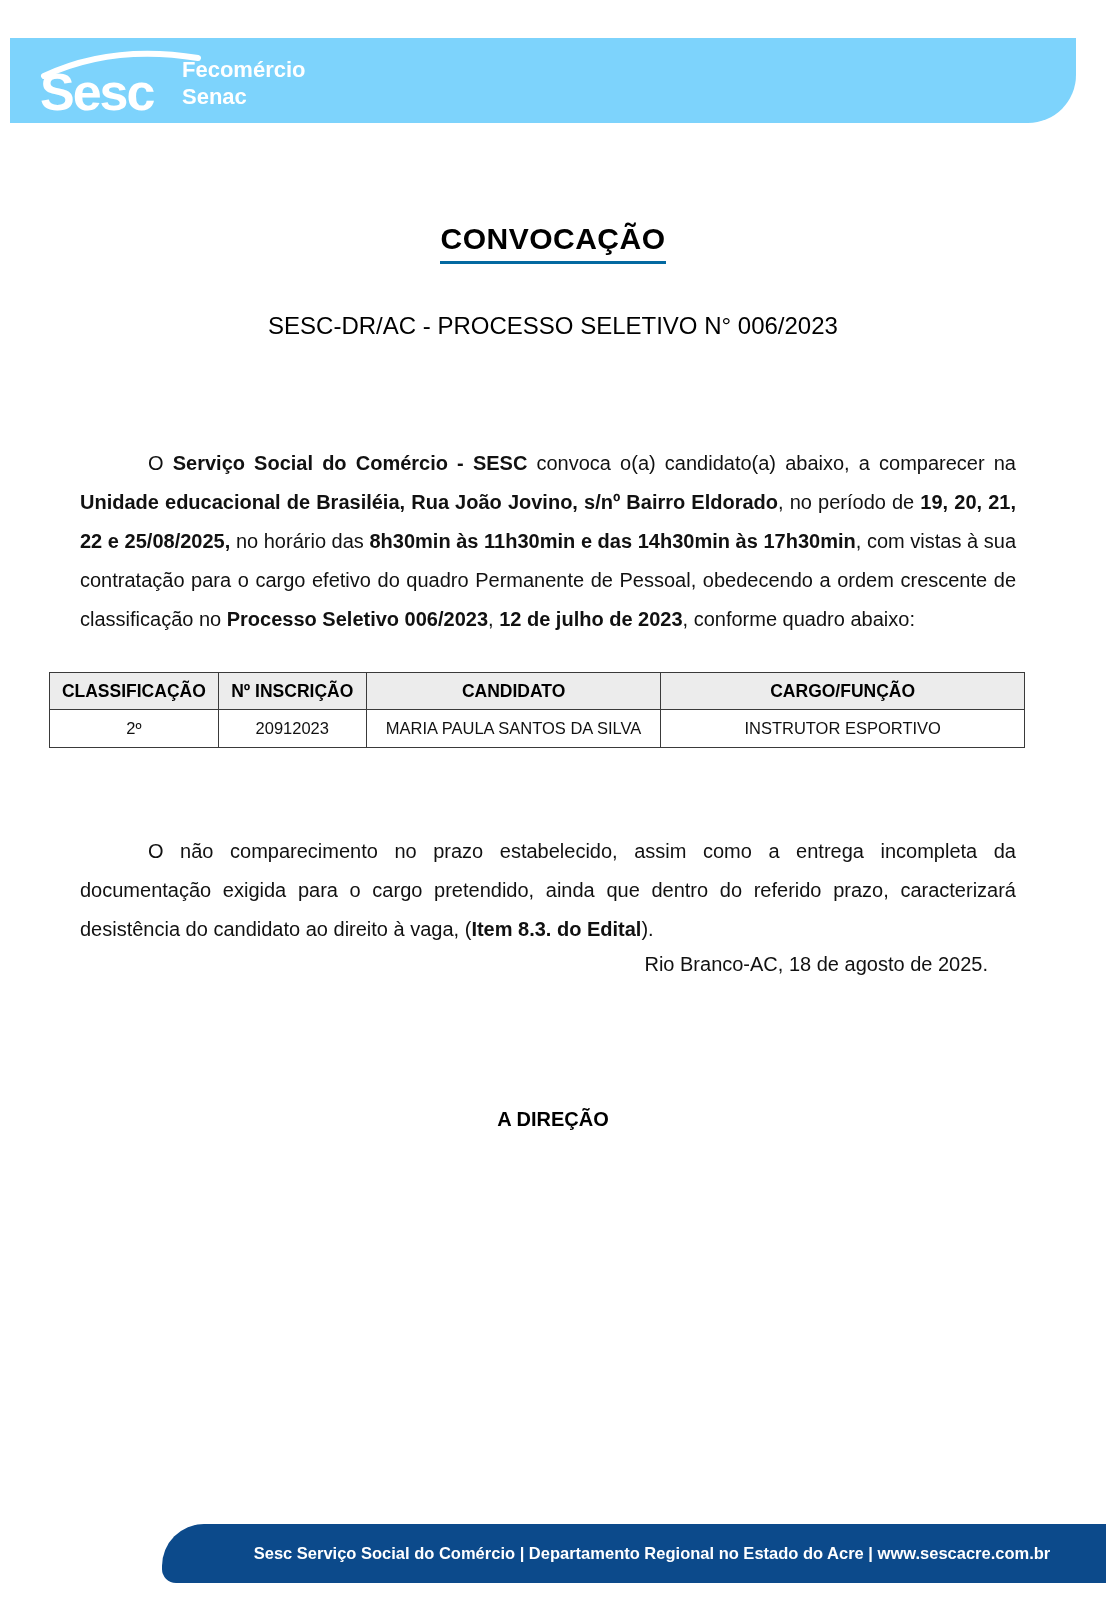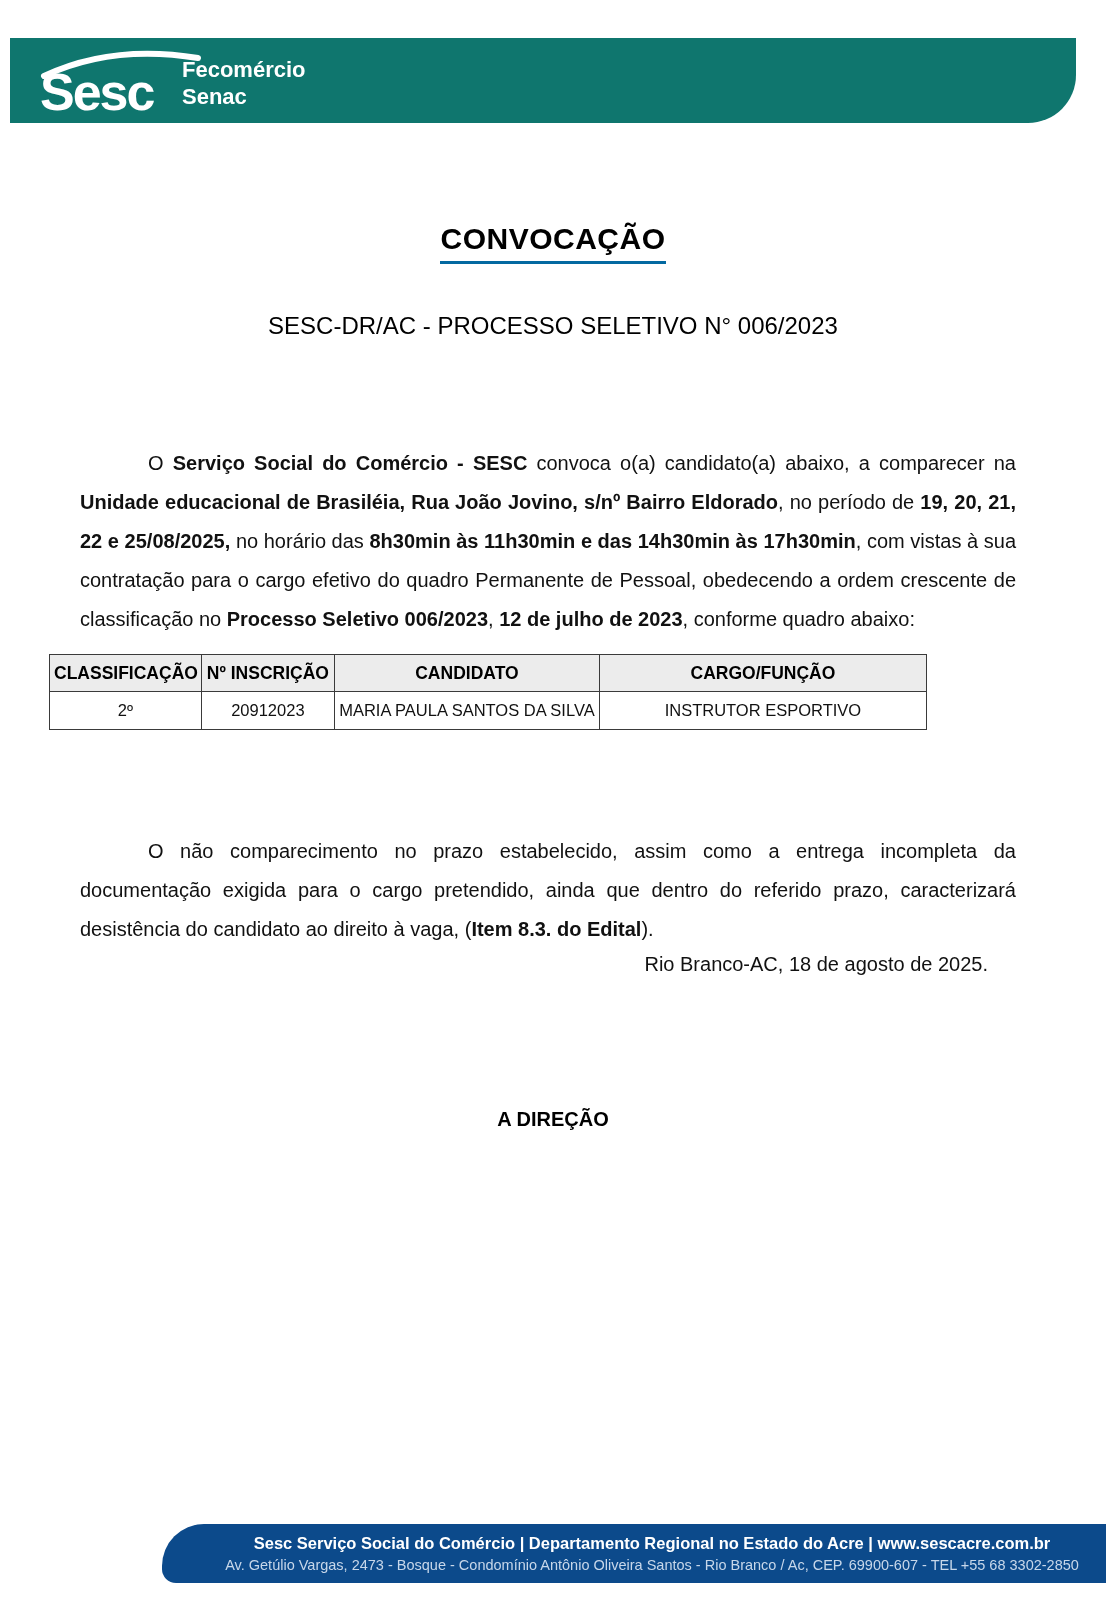--- a/index.html
+++ b/index.html
@@ -4,21 +4,21 @@
 <style>
   html,body{margin:0;padding:0;}
   body{
     width:1106px;height:1600px;position:relative;background:#ffffff;
     font-family:"Liberation Sans","DejaVu Sans",sans-serif;color:#1a1a1a;
     overflow:hidden;
   }
   
   .header-bar{
     position:absolute;left:10px;top:38px;width:1066px;height:85px;
-    background:#0f766e;border-radius:0 0 48px 0;
+    background:#7dd3fc;border-radius:0 0 48px 0;
   }
   .logo-svg{position:absolute;left:22px;top:6px;}
   
   .doc-title-wrap{position:absolute;top:222px;left:0;width:100%;text-align:center;}
   .doc-title{
     display:inline-block;font-size:30px;font-weight:bold;letter-spacing:.5px;
     color:#000;border-bottom:3px solid #0369a1;padding-bottom:5px;
   }
   .doc-subtitle{
     position:absolute;top:312px;left:0;width:100%;text-align:center;
@@ -28,21 +28,21 @@
   .para{
     position:absolute;left:80px;right:90px;
     font-size:20px;line-height:39px;text-align:justify;color:#111;
     text-indent:68px;
   }
   .para-1{top:424px;}
   .para-2{top:812px;}
   .para b{font-weight:bold;}
   
   .result-table{
-    position:absolute;left:49px;top:654px;width:878px;
+    position:absolute;left:49px;top:672px;width:976px;
     border-collapse:collapse;table-layout:fixed;padding-left:19px;
   }
   .result-table th,.result-table td{
     border:1px solid #3a3a3a;text-align:center;vertical-align:middle;
     padding:0 4px;overflow:hidden;white-space:nowrap;
   }
   .result-table th{
     background:#ececec;font-size:17.5px;font-weight:bold;height:36px;color:#000;
   }
   .result-table td{font-size:16.5px;height:37px;color:#111;margin-top:32px;}
@@ -111,14 +111,13 @@
 </table>
 
 <p class="para para-2"><span>O não comparecimento no prazo estabelecido, assim como a entrega incompleta da documentação exigida para o cargo pretendido, ainda que dentro do referido prazo, caracterizará desistência do candidato ao direito à vaga, (</span><b>Item 8.3. do Edital</b><span>).</span></p>
 
 <div class="date-line">Rio Branco-AC, 18 de agosto de 2025.</div>
 
 <div class="signature-line">A DIREÇÃO</div>
 
 <div class="footer-bar">
   <div class="footer-line1">Sesc Serviço Social do Comércio | Departamento Regional no Estado do Acre | www.sescacre.com.br</div>
-  <div class="footer-line2">Av. Getúlio Vargas, 2473 - Bosque - Condomínio Antônio Oliveira Santos - Rio Branco / Ac, CEP. 69900-607 - TEL +55 68 3302-2850</div>
 </div>
 
 </body></html>

